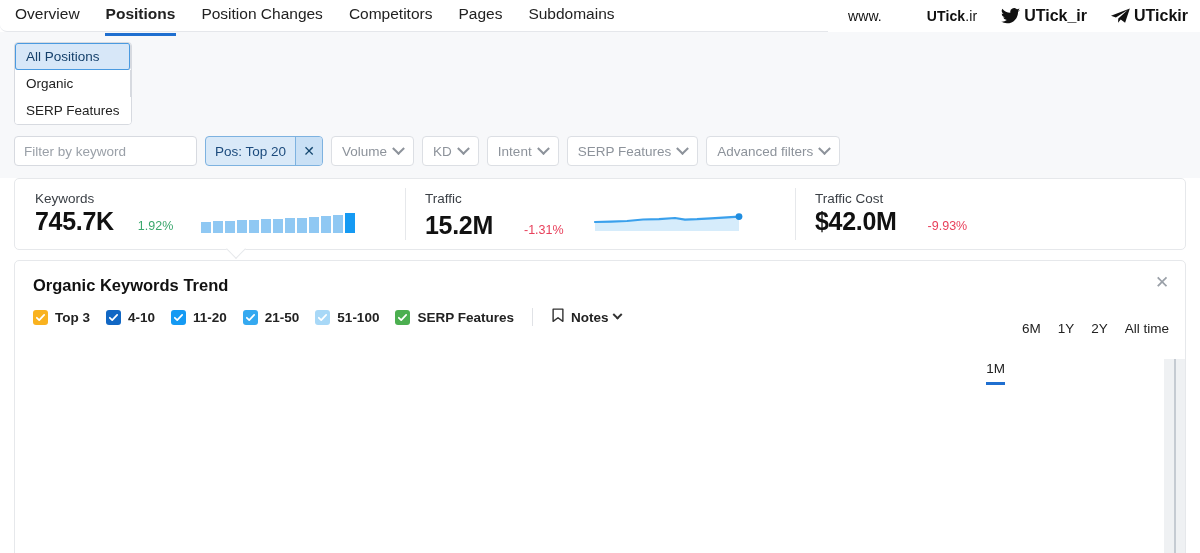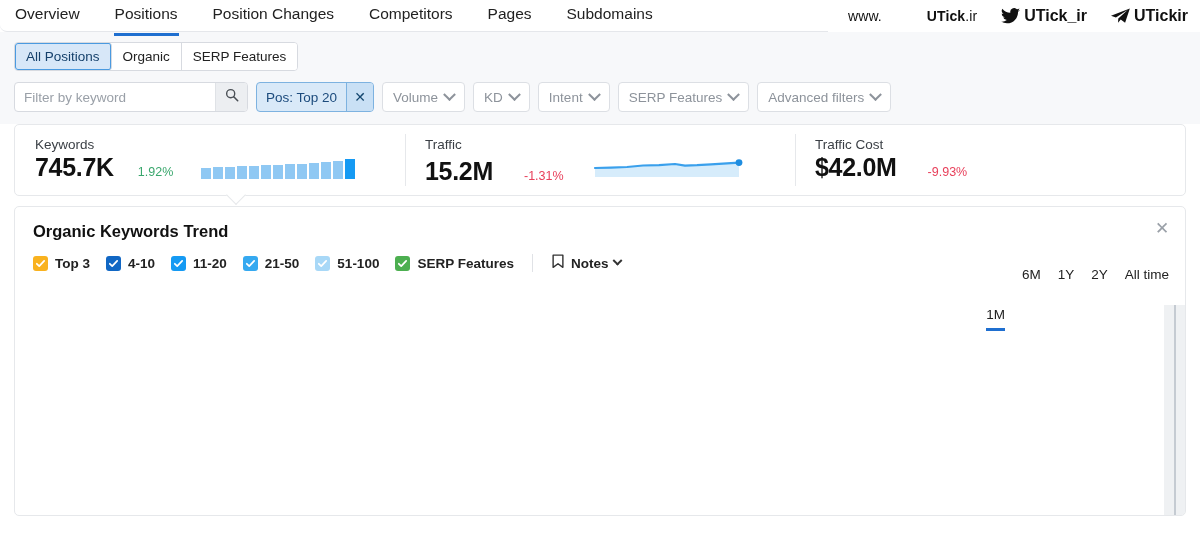--- a/index.html
+++ b/index.html
@@ -12,67 +12,67 @@
     overflow:hidden;
     position:relative;
   }
 
   
   .topnav {
     position:relative;
     height:32px;
     display:flex;
     align-items:flex-start;
-    gap:33px;
+    gap:24px;
     padding:4px 14px 0 14px;
     background:#fff;
     border-bottom:1px solid #e5e7eb;
     border-radius:7px;
   }
   .nav-item {
     font-size:15.5px;
     color:#222;
     padding:0 1px 9px 1px;
     cursor:pointer;
     white-space:nowrap;
     line-height:20px;
   }
-  .nav-item.active { font-weight:normal; border-bottom:3px solid #1f6fd0;text-align:center; }
+  .nav-item.active { font-weight:bold; border-bottom:3px solid #1f6fd0;text-align:center; }
 
   .watermark {
     position:absolute;
     top:0; right:0;
     height:32px;
     display:flex;
     align-items:center;
     gap:24px;
     padding:0 12px 0 20px;
     background:#fff;
     font-size:14px;
   }
   .wm-site { color:#111; letter-spacing:.1px; }
   .wm-site b { font-weight:bold;margin-left:45px; }
   .wm-handle { display:flex; align-items:center; gap:4px; font-weight:bold; color:#111; font-size:16px; }
   .wm-handle svg { display:block; }
 
   
   .filterzone { background:#f7f8fa; padding:10px 14px 12px 14px; }
 
-  .segbar { display:inline-flex; border-radius:4px; overflow:hidden; border:1px solid #d7dae0; background:#fff; }
+  .segbar { display:inline-flex; border-radius:4px; overflow:hidden; border:1px solid #d7dae0; background:#fff;flex-direction:column; }
   .seg {
     font-size:13.5px; padding:6px 11px; background:#fff; color:#222;
     border-right:1px solid #d7dae0; cursor:pointer; white-space:nowrap;
   }
   .seg:last-child { border-right:none; }
   .seg.active { background:#d7e7f8; box-shadow:inset 0 0 0 1px #4a9ae0; color:#15406b; border-radius:3px; }
 
   .filterrow { display:flex; align-items:center; gap:8px; margin-top:11px; }
 
   .searchbox {
-    display:flex; align-items:stretch; width:234px; height:30px;
+    display:flex; align-items:stretch; width:183px; height:30px;
     border:1px solid #d7dae0; border-radius:4px; background:#fff; overflow:hidden;
   }
   .searchbox input {
     flex:1; border:none; outline:none; padding:0 9px; font-size:13.5px;
     font-family:"Liberation Sans", sans-serif; color:#333; background:transparent;
   }
   .searchbox input::placeholder { color:#9aa0a8; }
   .search-btn {
     width:32px; background:#eceef1; border-left:1px solid #dfe2e6;
     display:flex; align-items:center; justify-content:center; cursor:pointer;

